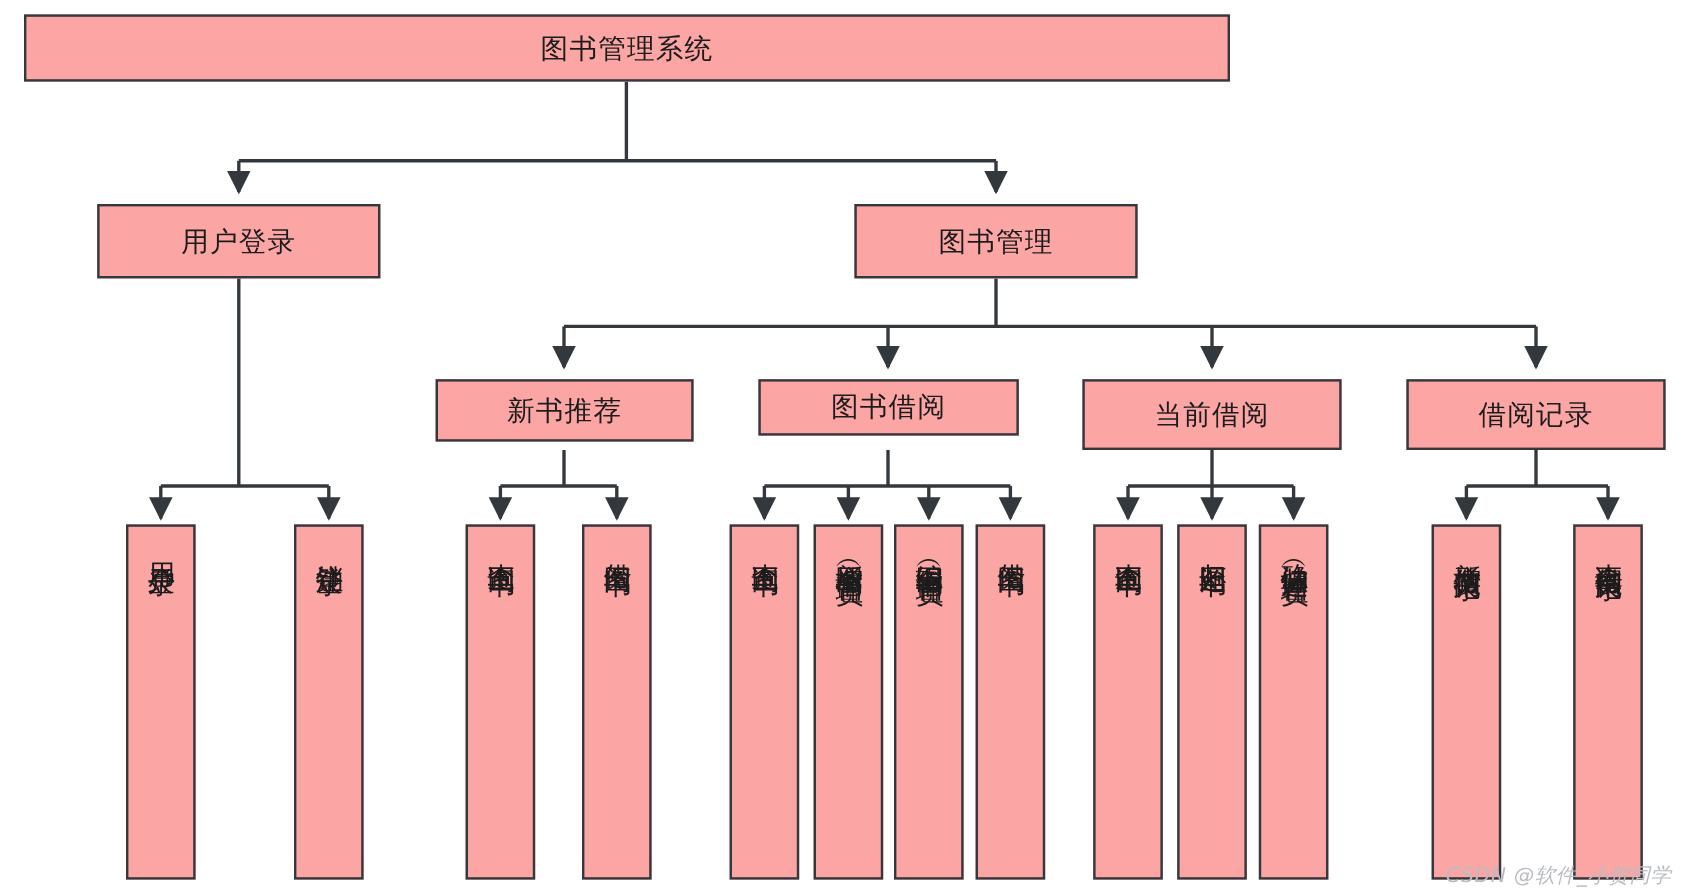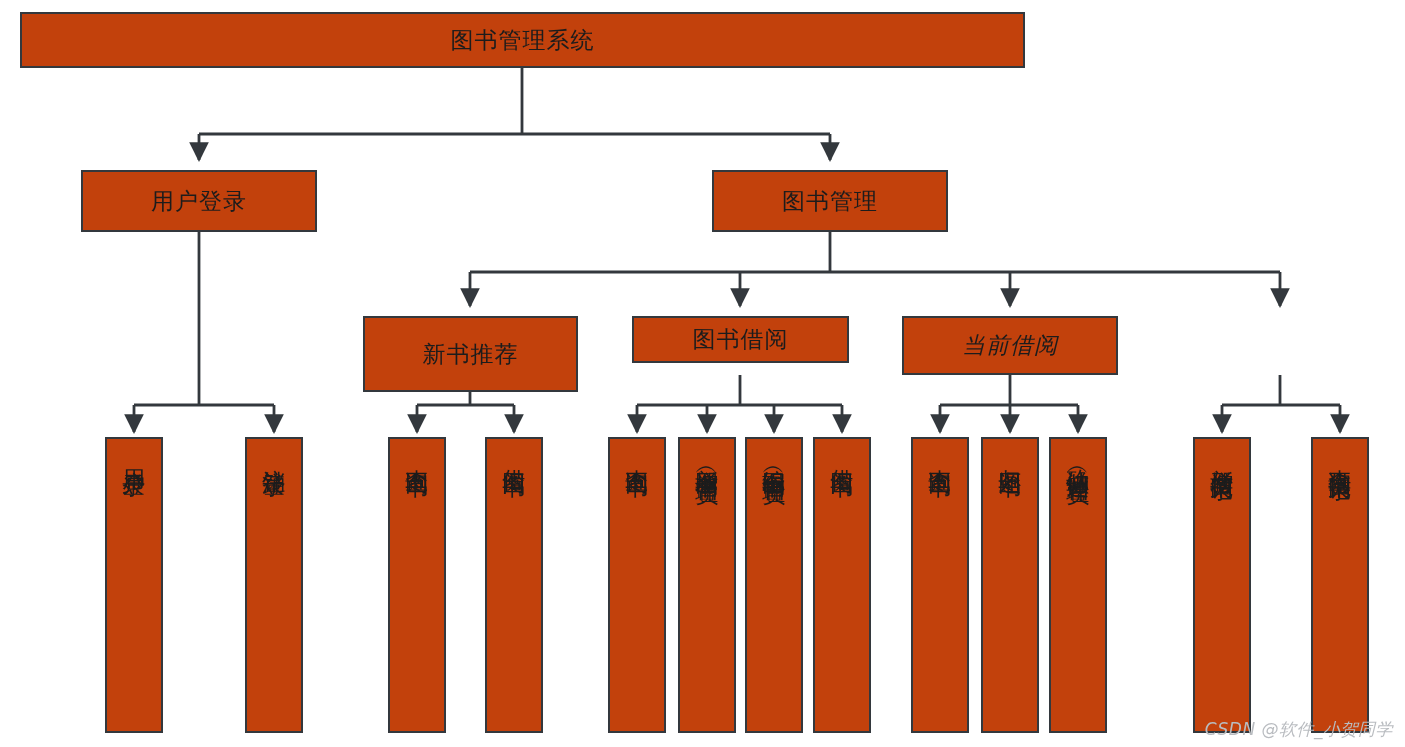--- a/index.html
+++ b/index.html
@@ -22,21 +22,21 @@
     left: 0;
     top: 0;
     width: 1405px;
     height: 747px;
     pointer-events: none;
   }
   .node {
     position: absolute;
     box-sizing: border-box;
     border: 2.5px solid #33383d;
-    background: #c2410c;
+    background: #fca5a5;
     display: flex;
     align-items: center;
     justify-content: center;
     color: #1c1c1c;
     z-index: 2;
   }
   .node.horiz {
     font-size: 23px;
     letter-spacing: 1px;
   }
@@ -127,28 +127,31 @@
     <span>图书管理系统</span>
   </div>
 
   <div class="node horiz" style="left:81px; top:170px; width:236px; height:62px;">
     <span>用户登录</span>
   </div>
   <div class="node horiz" style="left:712px; top:170px; width:236px; height:62px;">
     <span>图书管理</span>
   </div>
 
-  <div class="node horiz" style="left:363px; top:316px; width:215px; height:76px;">
+  <div class="node horiz" style="left:363px; top:316px; width:215px; height:52px;">
     <span>新书推荐</span>
   </div>
   <div class="node horiz" style="left:632px; top:316px; width:217px; height:47px;">
     <span>图书借阅</span>
   </div>
-  <div class="node horiz" style="left:902px; top:316px; width:216px; height:59px;font-style:italic;">
+  <div class="node horiz" style="left:902px; top:316px; width:216px; height:59px;">
     <span>当前借阅</span>
+  </div>
+  <div class="node horiz" style="left:1172px; top:316px; width:216px; height:59px;">
+    <span>借阅记录</span>
   </div>
 
   <div class="node vert" style="left:105px; top:437px; width:58px; height:296px;">
     <span class="label">用户登录</span>
   </div>
   <div class="node vert" style="left:245px; top:437px; width:58px; height:296px;">
     <span class="label">注销登录</span>
   </div>
 
   <div class="node vert" style="left:388px; top:437px; width:58px; height:296px;">

